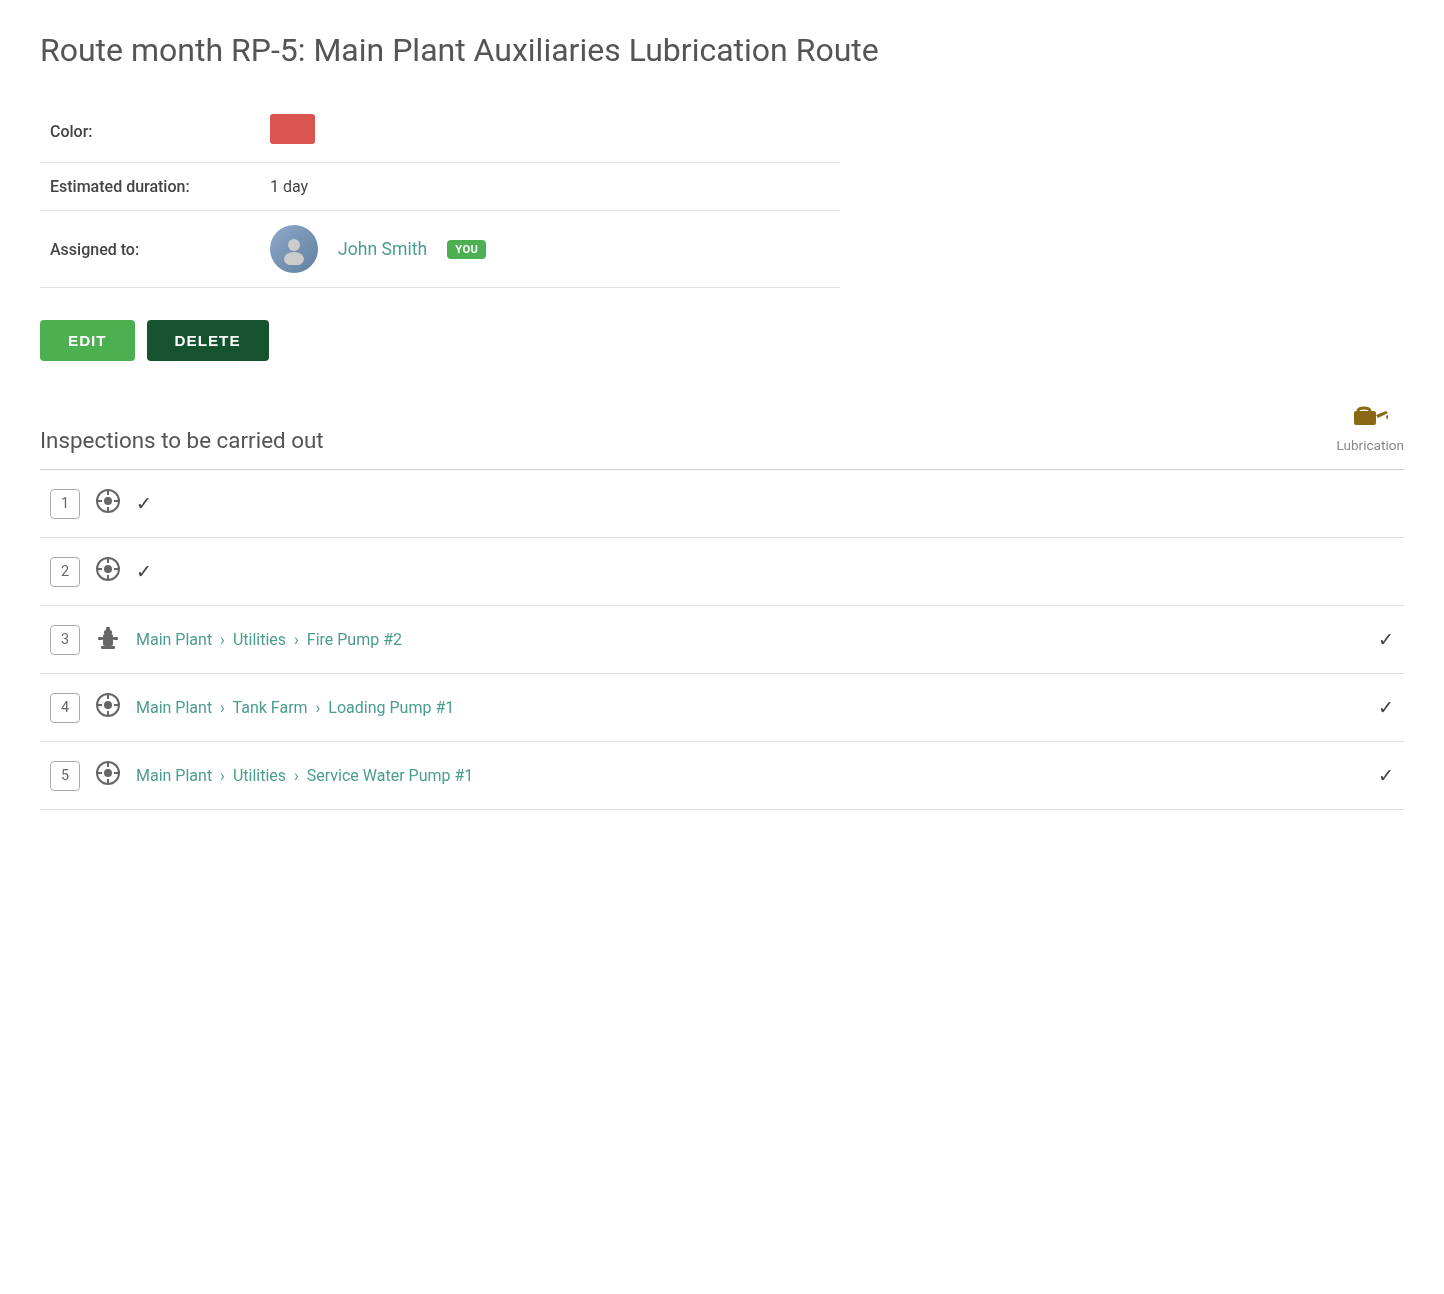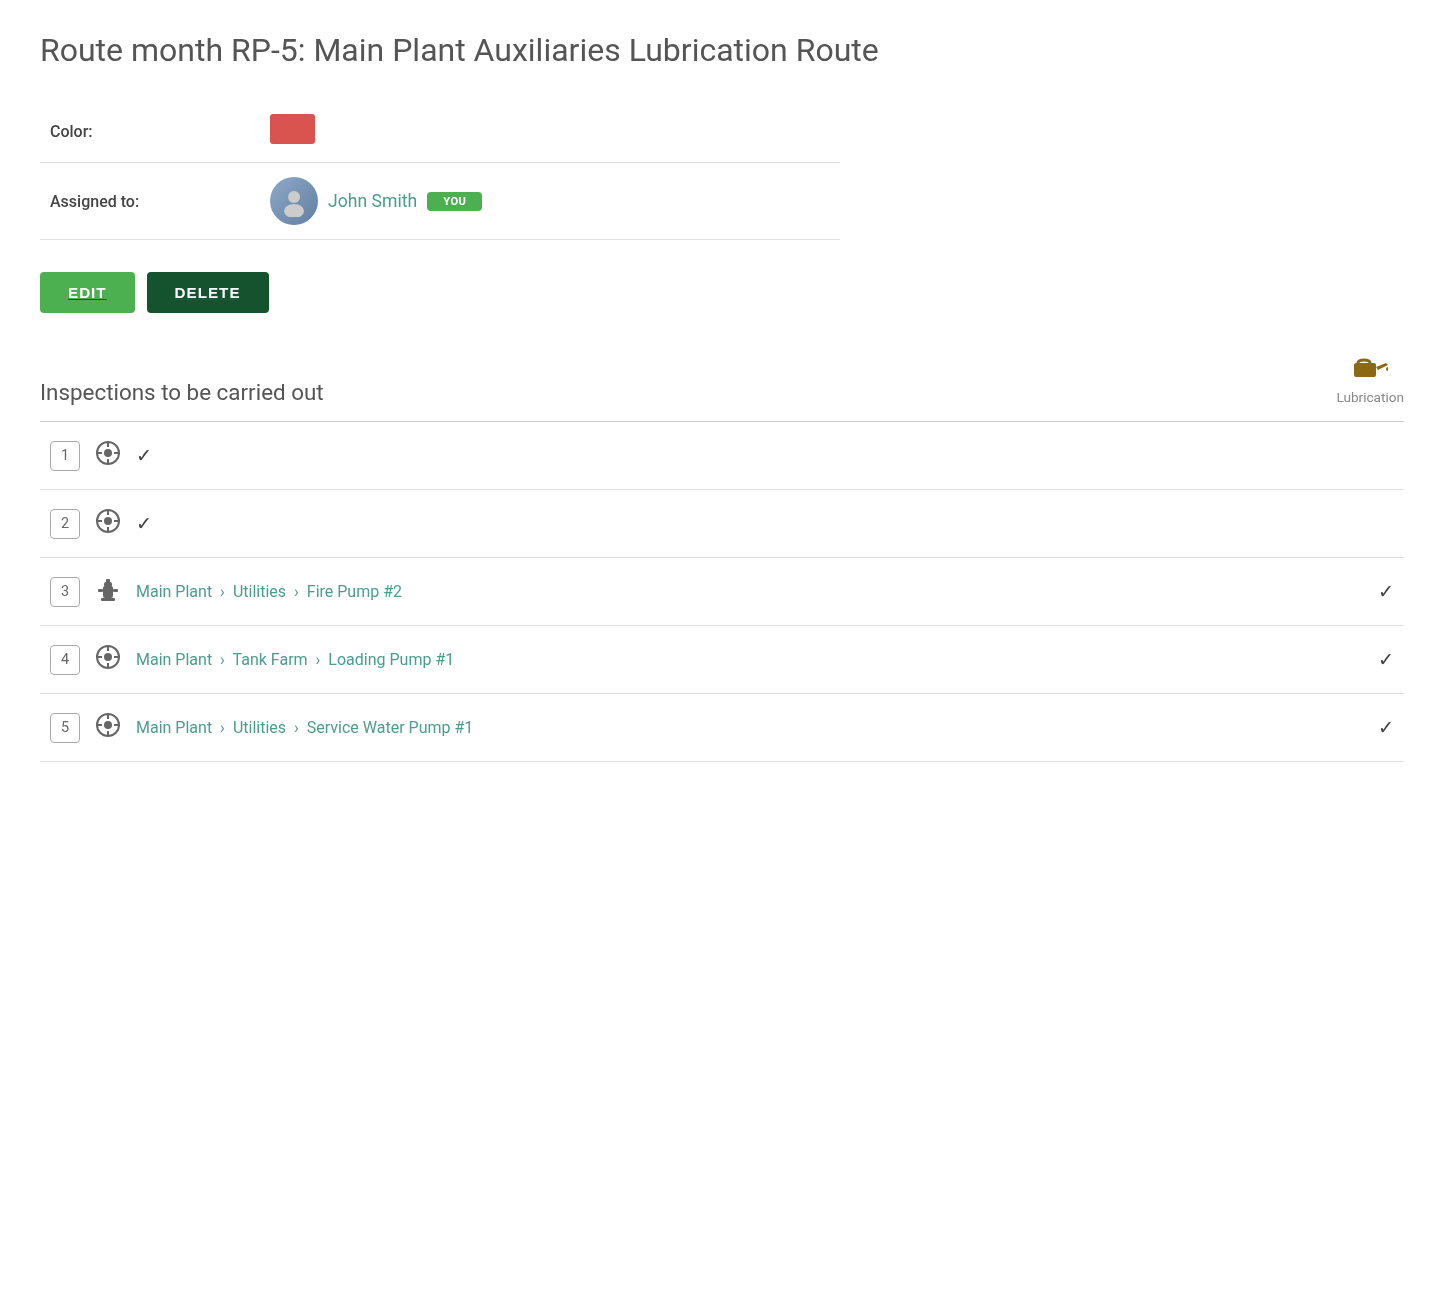--- a/index.html
+++ b/index.html
@@ -37,21 +37,21 @@
     }
     .color-swatch {
       width: 45px;
       height: 30px;
       border-radius: 3px;
       display: inline-block;
     }
     .assigned-container {
       display: flex;
       align-items: center;
-      gap: 10px;
+      gap: 20px;
     }
     .avatar {
       width: 48px;
       height: 48px;
       border-radius: 50%;
       background: #b0c4de;
       overflow: hidden;
       display: flex;
       align-items: center;
       justify-content: center;
@@ -70,29 +70,28 @@
     }
     .assigned-name {
       color: #4a9d8f;
       font-size: 1.1rem;
     }
     .you-badge {
       background: #4caf50;
       color: #fff;
       font-size: 0.7rem;
       font-weight: 700;
-      padding: 3px 16px;
+      padding: 3px 8px;
       border-radius: 4px;
       letter-spacing: 0.5px;
     }
     .btn-row {
       display: flex;
       gap: 12px;
       margin: 24px 0 40px 0;
-      text-decoration: underline;
     }
     .btn-edit {
       background: #4caf50;
       color: #fff;
       border: none;
       padding: 12px 28px;
       font-size: 0.95rem;
       font-weight: 700;
       letter-spacing: 1px;
       border-radius: 4px;
@@ -185,20 +184,24 @@
 
 <h1 class="page-title">Route month RP-5: Main Plant Auxiliaries Lubrication Route</h1>
 
 <table class="info-table">
   <tbody>
       <tr>
     <td>Color:</td>
     <td>
       <span class="color-swatch" style="background-color: #d9534f;"></span>
     </td>
+  </tr>
+  <tr>
+    <td>Estimated duration:</td>
+    <td>1 day</td>
   </tr>
   <tr>
     <td>Assigned to:</td>
     <td>
       <div class="assigned-container">
         <div class="avatar">
           <div class="avatar-img">
 
             <svg width="32" height="32" viewBox="0 0 32 32" fill="none">
               <circle cx="16" cy="12" r="6" fill="#ccc"></circle>

